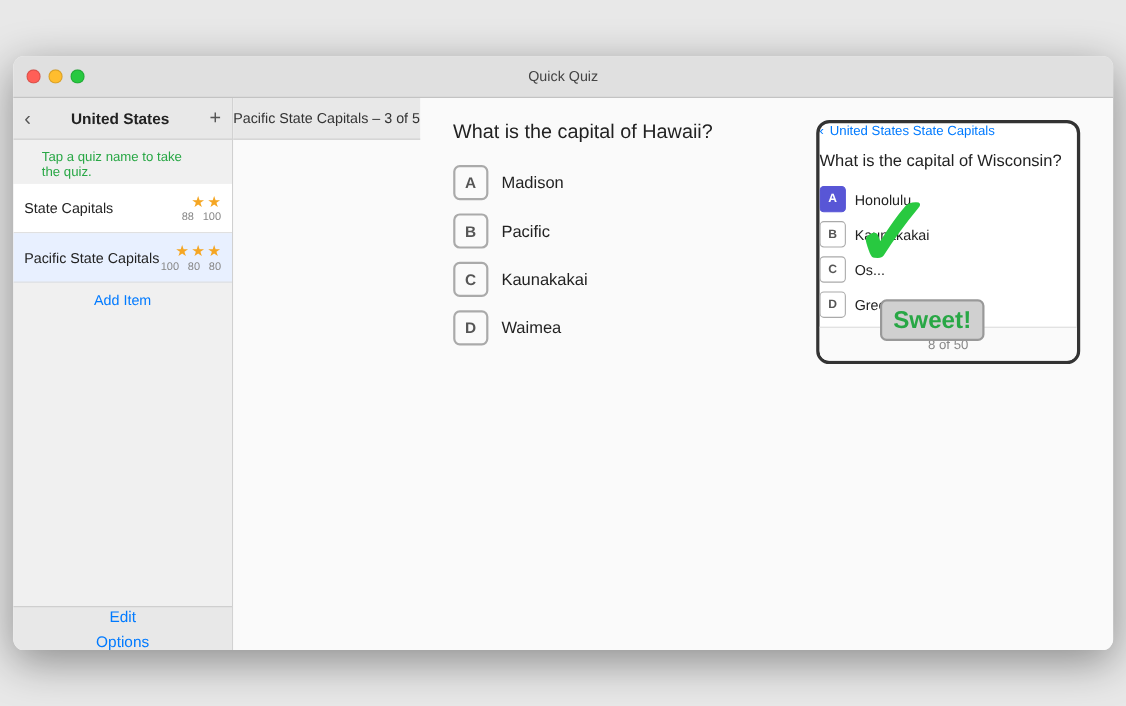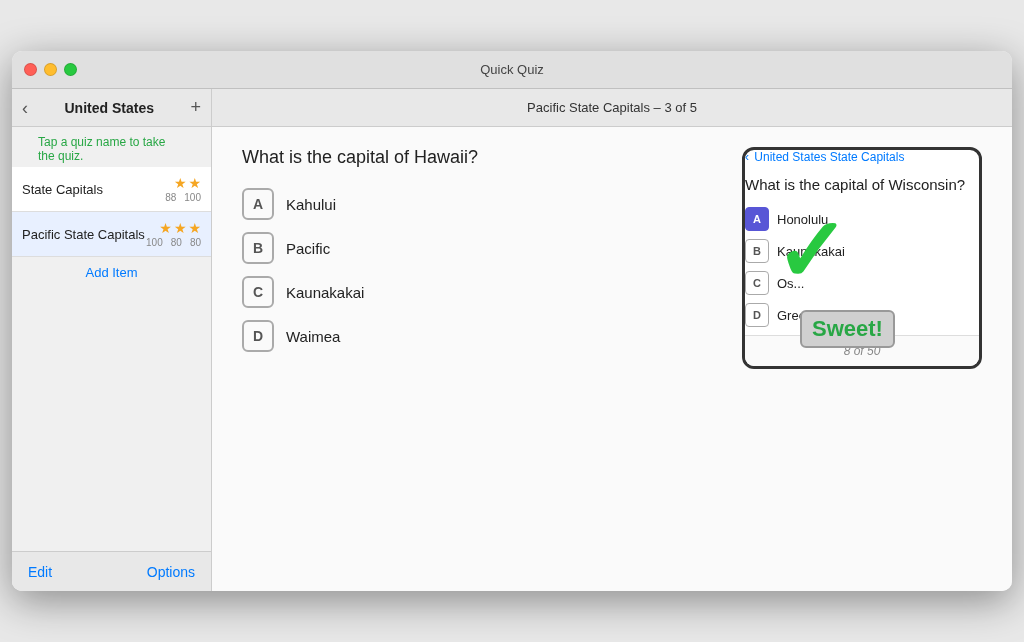--- a/index.html
+++ b/index.html
@@ -159,32 +159,33 @@
     }
 
     .sidebar-footer {
       height: 40px;
       background: #e8e8e8;
       border-top: 1px solid #ccc;
       display: flex;
       align-items: center;
       justify-content: space-between;
       padding: 0 16px;
+      flex-direction: column;
     }
     .footer-btn {
       font-size: 14px;
       color: #007aff;
       cursor: pointer;
     }
 
     
     .content {
       flex: 1;
       display: flex;
-      flex-direction: column;
+      flex-direction: row;
       background: #fafafa;
     }
 
     .content-header {
       height: 38px;
       background: #e8e8e8;
       border-bottom: 1px solid #ccc;
       display: flex;
       align-items: center;
       justify-content: center;
@@ -301,21 +302,20 @@
       color: #222;
     }
 
     .phone-footer {
       padding: 8px 12px;
       border-top: 1px solid #ddd;
       text-align: center;
       font-size: 12px;
       color: #888;
       background: #fafafa;
-      font-style: italic;
     }
 
     
     .checkmark-overlay {
       position: absolute;
       top: 55px;
       left: 30px;
       font-size: 90px;
       color: #28c940;
       font-weight: 900;
@@ -411,21 +411,21 @@
         <span class="content-header-title">Pacific State Capitals – 3 of 5</span>
       </div>
 
       <div class="quiz-area">
 
         <div class="quiz-question-panel">
           <div class="quiz-question-text">What is the capital of Hawaii?</div>
 
           <div class="answer-option">
             <div class="answer-letter">A</div>
-            <span class="answer-text">Kahului</span>
+            <span class="answer-text">Madison</span>
           </div>
           <div class="answer-option">
             <div class="answer-letter">B</div>
             <span class="answer-text">Pacific</span>
           </div>
           <div class="answer-option">
             <div class="answer-letter">C</div>
             <span class="answer-text">Kaunakakai</span>
           </div>
           <div class="answer-option">

